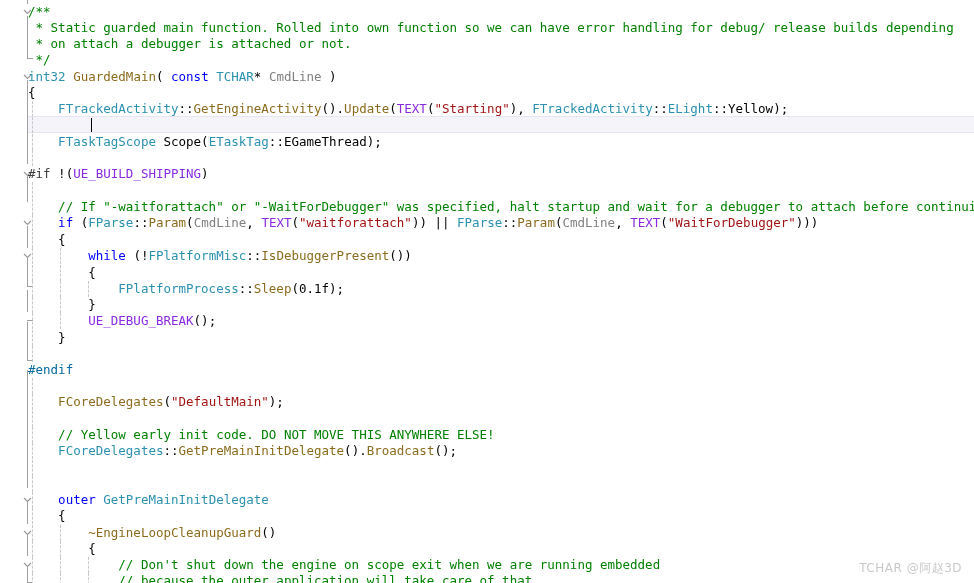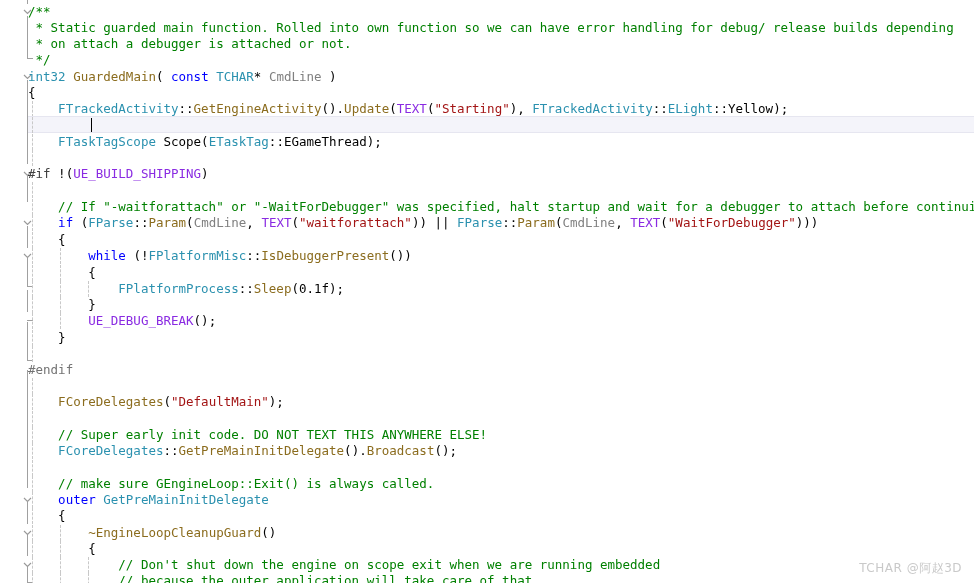--- a/index.html
+++ b/index.html
@@ -108,21 +108,21 @@
   
   .t-comment  { color: #008000; }
   .t-keyword  { color: #0000ff; }
   .t-type     { color: #2b91af; }
   .t-func     { color: #8b6c1e; }
   .t-string   { color: #a31515; }
   .t-macro    { color: #8a2be2; }
   .t-plain    { color: #000000; }
   .t-param    { color: #808080; }
   .t-prepro   { color: #404040; }
-  .t-disabled { color: #737373; }
+  .t-disabled { color: #0369a1; }
 
   
   #watermark {
     position: absolute;
     right: 12px;
     bottom: 6px;
     font-family: "DejaVu Sans", "Liberation Sans", sans-serif;
     font-size: 12px;
     color: #c9c9c9;
     letter-spacing: 0.5px;
@@ -216,24 +216,24 @@
       <div class="code-line" style="top: 265px;"><span class="indent-guide" style="left: 32px; top: 0px; height: 16px;"></span><span class="indent-guide" style="left: 60px; top: 0px; height: 16px;"></span><span class="code-text"><span class="t-plain">        {</span></span></div>
       <div class="code-line" style="top: 281px;"><span class="indent-guide" style="left: 32px; top: 0px; height: 16px;"></span><span class="indent-guide" style="left: 60px; top: 0px; height: 16px;"></span><span class="indent-guide" style="left: 88px; top: 0px; height: 16px;"></span><span class="code-text"><span class="t-plain">            </span><span class="t-type">FPlatformProcess</span><span class="t-plain">::</span><span class="t-func">Sleep</span><span class="t-plain">(0.1f);</span></span></div>
       <div class="code-line" style="top: 297px;"><span class="indent-guide" style="left: 32px; top: 0px; height: 16px;"></span><span class="indent-guide" style="left: 60px; top: 0px; height: 16px;"></span><span class="code-text"><span class="t-plain">        }</span></span></div>
       <div class="code-line" style="top: 313px;"><span class="indent-guide" style="left: 32px; top: 0px; height: 16px;"></span><span class="indent-guide" style="left: 60px; top: 0px; height: 16px;"></span><span class="code-text"><span class="t-plain">        </span><span class="t-macro">UE_DEBUG_BREAK</span><span class="t-plain">();</span></span></div>
       <div class="code-line" style="top: 330px;"><span class="indent-guide" style="left: 32px; top: 0px; height: 16px;"></span><span class="code-text"><span class="t-plain">    }</span></span></div>
       <div class="code-line" style="top: 346px;"><span class="indent-guide" style="left: 32px; top: 0px; height: 16px;"></span><span class="code-text"></span></div>
       <div class="code-line" style="top: 362px;"><span class="code-text"><span class="t-disabled">#endif</span></span></div>
       <div class="code-line" style="top: 378px;"><span class="indent-guide" style="left: 32px; top: 0px; height: 16px;"></span><span class="code-text"></span></div>
       <div class="code-line" style="top: 394px;"><span class="indent-guide" style="left: 32px; top: 0px; height: 16px;"></span><span class="code-text"><span class="t-plain">    </span><span class="t-func">FCoreDelegates</span><span class="t-plain">(</span><span class="t-string">"DefaultMain"</span><span class="t-plain">);</span></span></div>
       <div class="code-line" style="top: 411px;"><span class="indent-guide" style="left: 32px; top: 0px; height: 16px;"></span><span class="code-text"></span></div>
-      <div class="code-line" style="top: 427px;"><span class="indent-guide" style="left: 32px; top: 0px; height: 16px;"></span><span class="code-text"><span class="t-plain">    </span><span class="t-comment">// Super early init code. DO NOT TEXT THIS ANYWHERE ELSE!</span></span></div>
+      <div class="code-line" style="top: 427px;"><span class="indent-guide" style="left: 32px; top: 0px; height: 16px;"></span><span class="code-text"><span class="t-plain">    </span><span class="t-comment">// Yellow early init code. DO NOT MOVE THIS ANYWHERE ELSE!</span></span></div>
       <div class="code-line" style="top: 443px;"><span class="indent-guide" style="left: 32px; top: 0px; height: 16px;"></span><span class="code-text"><span class="t-plain">    </span><span class="t-type">FCoreDelegates</span><span class="t-plain">::</span><span class="t-func">GetPreMainInitDelegate</span><span class="t-plain">().</span><span class="t-func">Broadcast</span><span class="t-plain">();</span></span></div>
       <div class="code-line" style="top: 460px;"><span class="indent-guide" style="left: 32px; top: 0px; height: 16px;"></span><span class="code-text"></span></div>
-      <div class="code-line" style="top: 476px;"><span class="indent-guide" style="left: 32px; top: 0px; height: 16px;"></span><span class="code-text"><span class="t-plain">    </span><span class="t-comment">// make sure GEngineLoop::Exit() is always called.</span></span></div>
+      <div class="code-line" style="top: 476px;"><span class="indent-guide" style="left: 32px; top: 0px; height: 16px;"></span><span class="code-text"><span class="t-plain">    </span></span></div>
       <div class="code-line" style="top: 492px;"><span class="indent-guide" style="left: 32px; top: 0px; height: 16px;"></span><span class="code-text"><span class="t-plain">    </span><span class="t-keyword">outer</span><span class="t-plain"> </span><span class="t-type">GetPreMainInitDelegate</span></span></div>
       <div class="code-line" style="top: 508px;"><span class="indent-guide" style="left: 32px; top: 0px; height: 16px;"></span><span class="code-text"><span class="t-plain">    {</span></span></div>
       <div class="code-line" style="top: 525px;"><span class="indent-guide" style="left: 32px; top: 0px; height: 16px;"></span><span class="indent-guide" style="left: 60px; top: 0px; height: 16px;"></span><span class="code-text"><span class="t-plain">        </span><span class="t-func">~EngineLoopCleanupGuard</span><span class="t-plain">()</span></span></div>
       <div class="code-line" style="top: 541px;"><span class="indent-guide" style="left: 32px; top: 0px; height: 16px;"></span><span class="indent-guide" style="left: 60px; top: 0px; height: 16px;"></span><span class="code-text"><span class="t-plain">        {</span></span></div>
       <div class="code-line" style="top: 557px;"><span class="indent-guide" style="left: 32px; top: 0px; height: 16px;"></span><span class="indent-guide" style="left: 60px; top: 0px; height: 16px;"></span><span class="indent-guide" style="left: 88px; top: 0px; height: 16px;"></span><span class="code-text"><span class="t-plain">            </span><span class="t-comment">// Don't shut down the engine on scope exit when we are running embedded</span></span></div>
       <div class="code-line" style="top: 573px;"><span class="indent-guide" style="left: 32px; top: 0px; height: 16px;"></span><span class="indent-guide" style="left: 60px; top: 0px; height: 16px;"></span><span class="indent-guide" style="left: 88px; top: 0px; height: 16px;"></span><span class="code-text"><span class="t-plain">            </span><span class="t-comment">// because the outer application will take care of that.</span></span></div>
     </div>
 
   <div id="watermark">TCHAR @阿赵3D</div>
 

